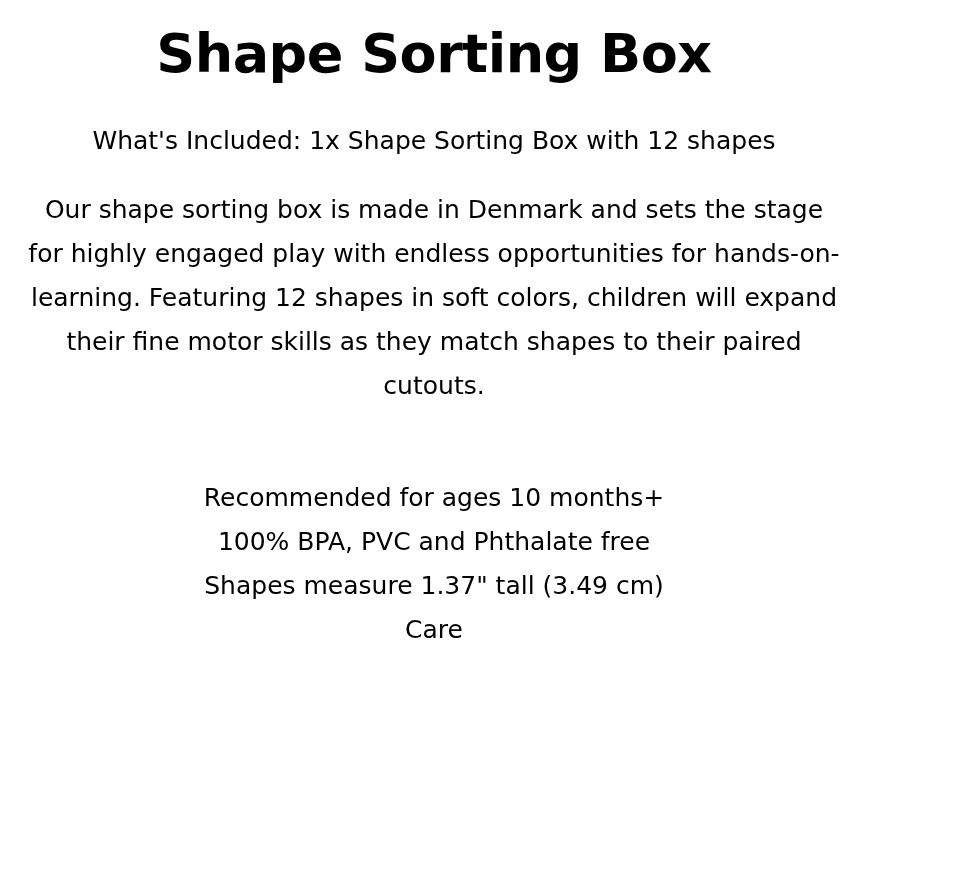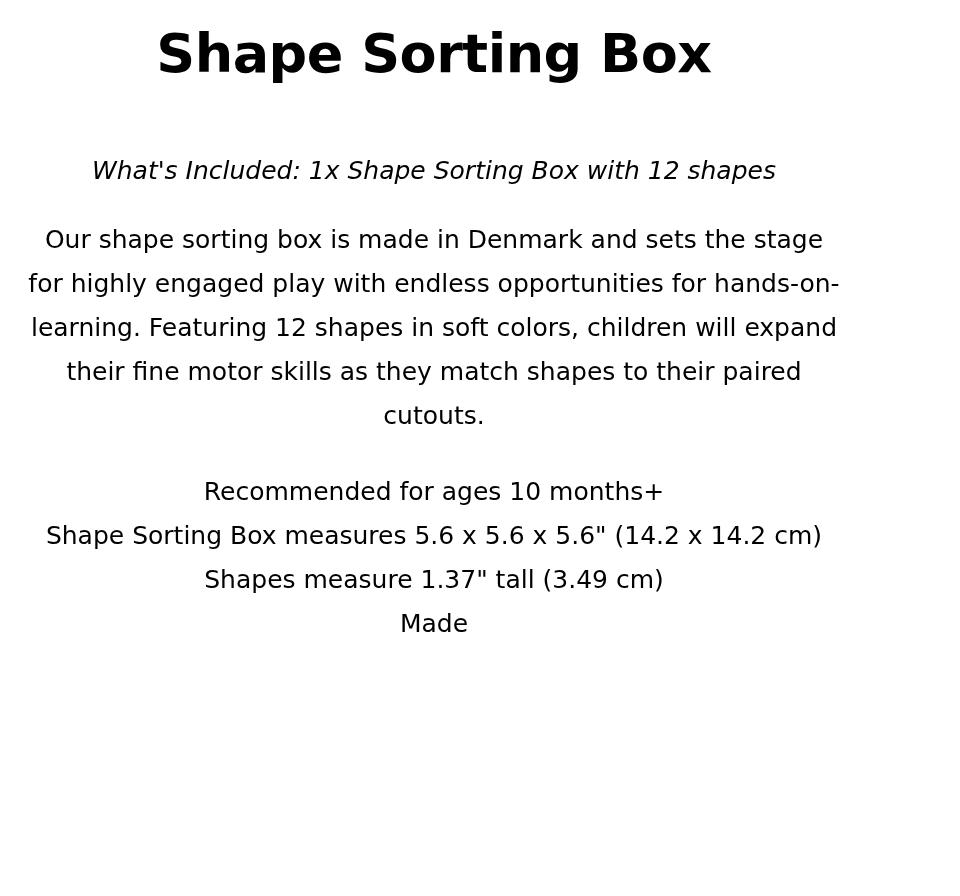--- a/index.html
+++ b/index.html
@@ -27,32 +27,31 @@
     letter-spacing: -0.5px;
     margin: 0 0 0 0;
     padding: 0;
   }
   .block {
     font-size: 25px;
     line-height: 1.76;
     font-weight: normal;
   }
   .included {
-    margin-top: 66px;
-    font-style: italic;
+    margin-top: 36px;
   }
   .description {
     margin-top: 24px;
     padding: 0 12px;
   }
   .details-heading {
     margin-top: 44px;
   }
   .specs {
-    margin-top: 32px;
+    margin-top: 68px;
     text-align: center;
   }
   .spec-line {
     display: block;
   }
   .care-line {
     display: block;
   }
 </style>
 </head>
@@ -62,18 +61,18 @@
 
   <h1 class="product-title">Shape Sorting Box</h1>
 
   <p class="block included">What's Included: 1x Shape Sorting Box with 12 shapes</p>
 
   <p class="block description">Our shape sorting box is made in Denmark and sets the stage for highly engaged play with endless opportunities for hands-on-learning. Featuring 12 shapes in soft colors, children will expand their fine motor skills as they match shapes to their paired cutouts.</p>
 
 
   <div class="block specs">
     <span class="spec-line">Recommended for ages 10 months+</span>
-    <span class="spec-line">Shape Sorting Box measures 5.6 x 5.6 x 5.6" (14.2 x 14.2 cm)</span>
+    <span class="spec-line">100% BPA, PVC and Phthalate free</span>
     <span class="spec-line">Shapes measure 1.37" tall (3.49 cm)</span>
-    <span class="care-line">Made</span>
+    <span class="care-line">Care</span>
   </div>
 
 </div>
 
 </body></html>

